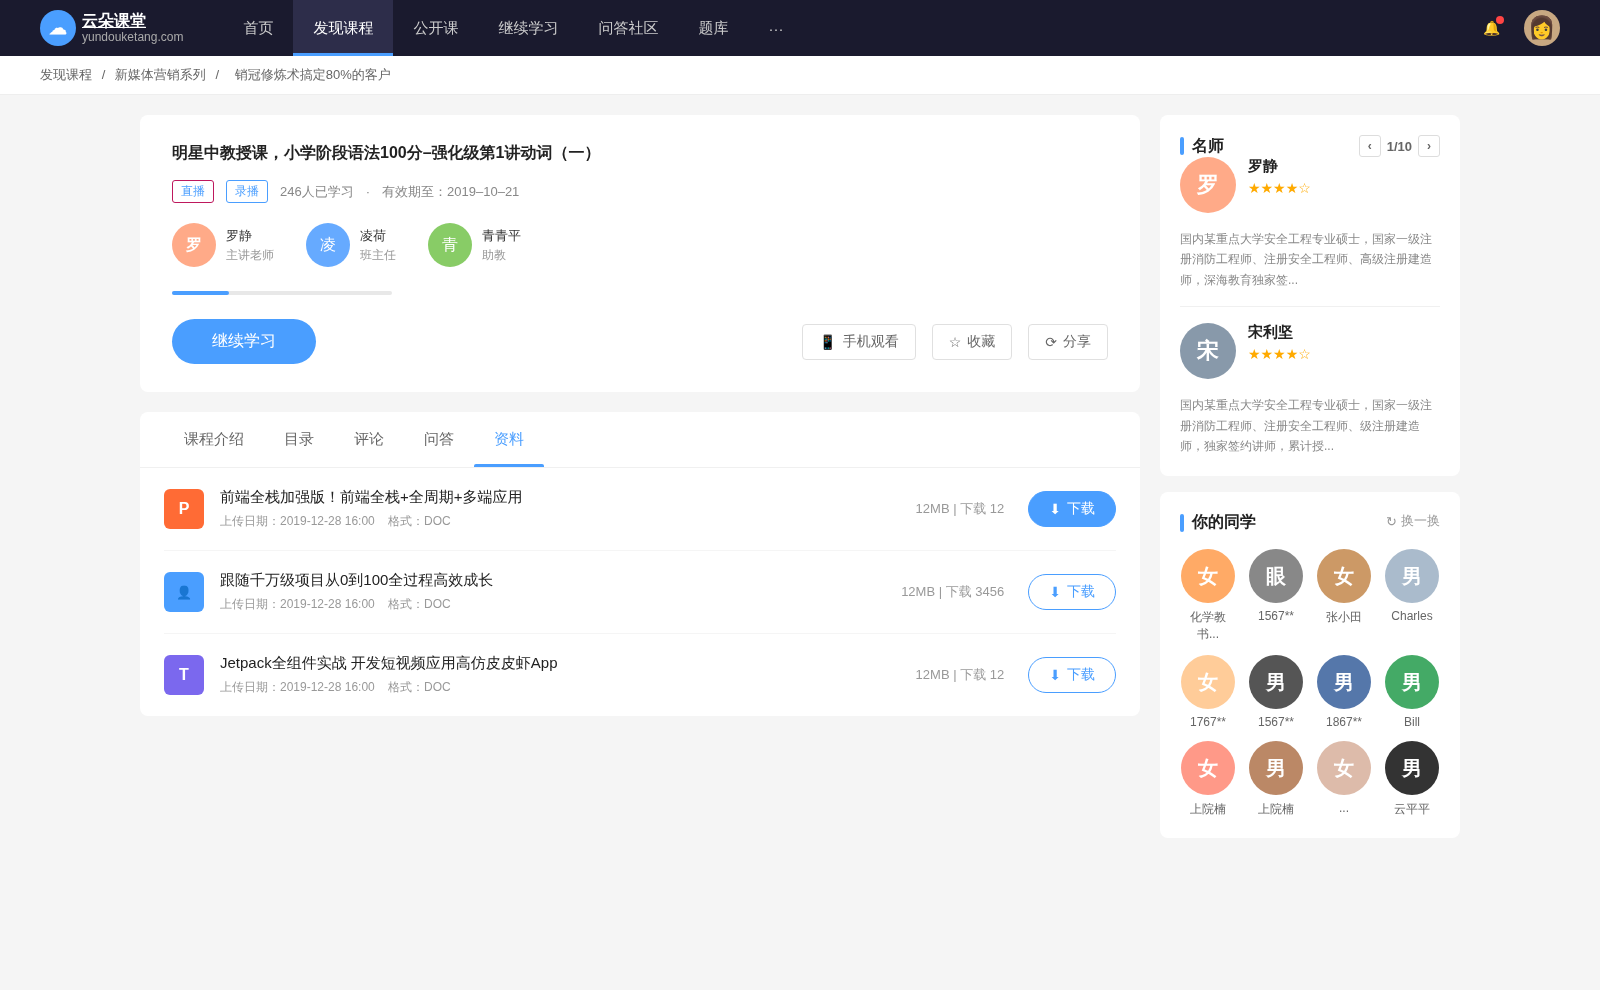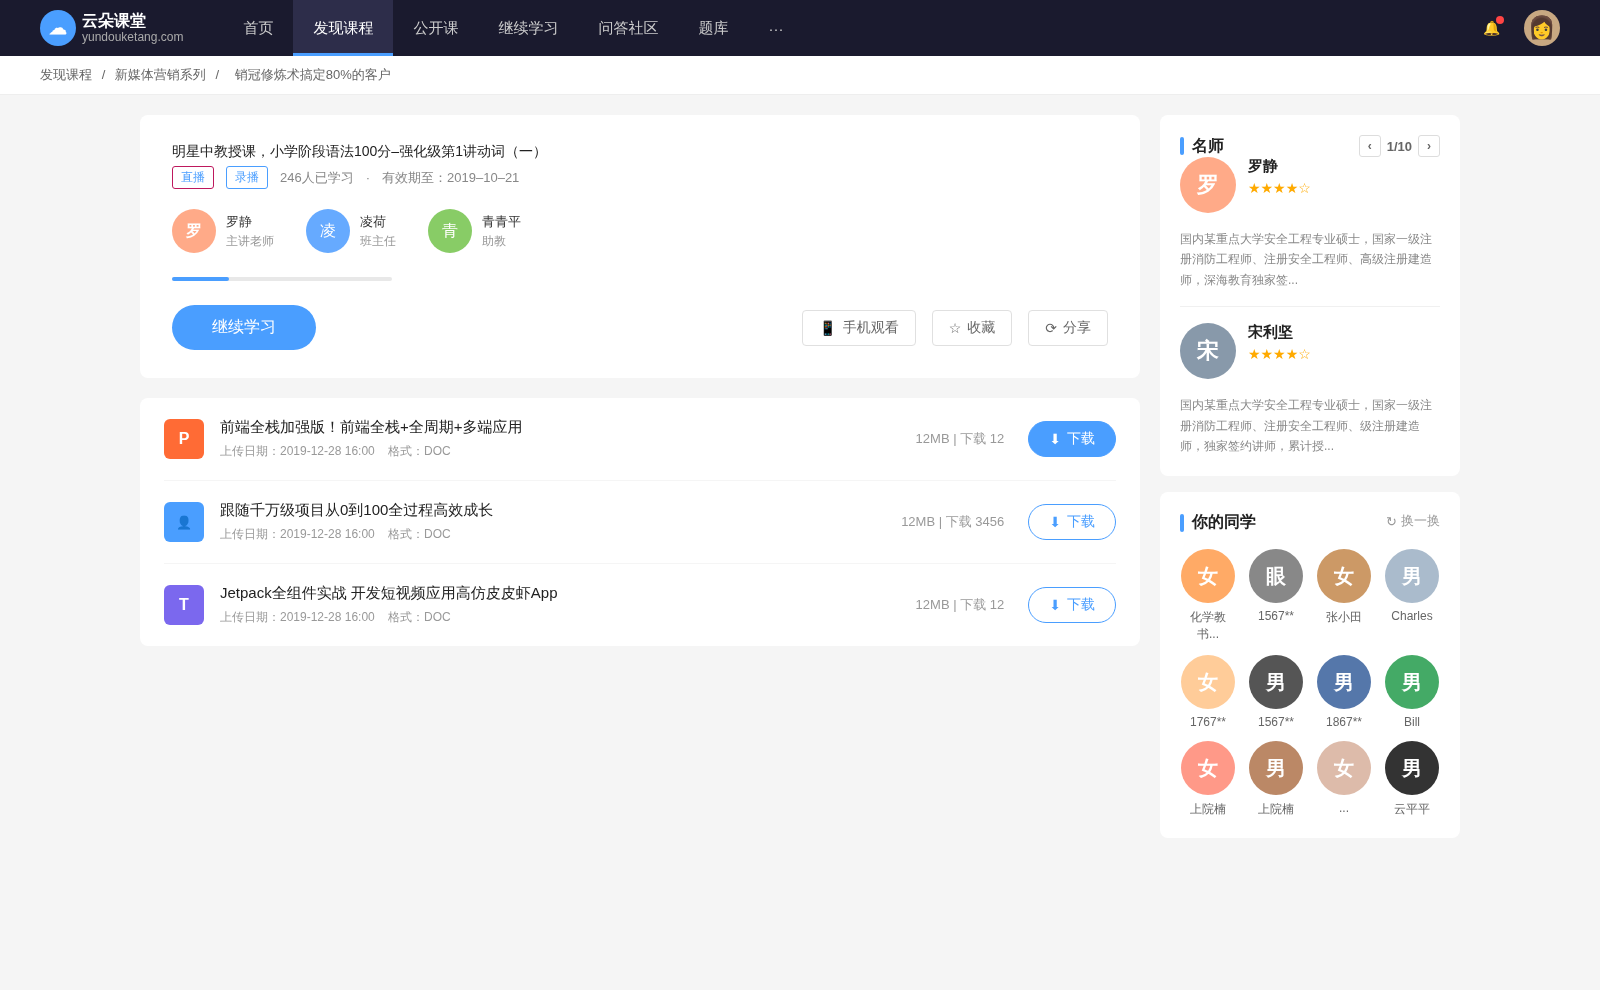--- a/index.html
+++ b/index.html
@@ -3,21 +3,21 @@
   <meta charset="utf-8">
   <style>
     * { box-sizing: border-box; margin: 0; padding: 0; }
     body { font-family: -apple-system, BlinkMacSystemFont, "PingFang SC", "Microsoft YaHei", sans-serif; background: #f5f5f5; font-size: 14px; color: #333; }
 
     
     .navbar { background: #1a1a2e; height: 56px; display: flex; align-items: center; padding: 0 40px; }
     .nav-logo { display: flex; align-items: center; gap: 6px; margin-right: 40px; }
     .nav-logo-icon { width: 36px; height: 36px; background: #4a9eff; border-radius: 50%; display: flex; align-items: center; justify-content: center; color: white; font-size: 18px; font-weight: bold; }
     .nav-logo-text { color: white; font-size: 13px; line-height: 1.2; }
-    .nav-logo-text .main { font-size: 16px; font-weight: 600; }
+    .nav-logo-text .main { font-size: 16px; font-weight: 600; text-decoration: underline; }
     .nav-items { display: flex; gap: 0; flex: 1; }
     .nav-item { color: #ccc; padding: 0 20px; height: 56px; display: flex; align-items: center; cursor: pointer; font-size: 15px; position: relative; text-align: right; }
     .nav-item.active { background: #2d2d4a; color: white; }
     .nav-item.active::after { content: ''; position: absolute; bottom: 0; left: 0; right: 0; height: 3px; background: #4a9eff; }
     .nav-right { display: flex; align-items: center; gap: 16px; margin-left: auto; }
     .bell-btn { width: 32px; height: 32px; display: flex; align-items: center; justify-content: center; color: #ccc; position: relative; cursor: pointer; }
     .bell-dot { position: absolute; top: 4px; right: 4px; width: 8px; height: 8px; background: #ff4444; border-radius: 50%; }
     .avatar { width: 36px; height: 36px; border-radius: 50%; background: #888; overflow: hidden; cursor: pointer; display: flex; align-items: center; justify-content: center; color: white; }
 
     
@@ -26,21 +26,21 @@
     .breadcrumb span { margin: 0 6px; }
 
     
     .main-container { max-width: 1400px; margin: 0 auto; padding: 20px 40px; display: flex; gap: 20px; }
 
     
     .content-left { flex: 1; }
 
     
     .course-card { background: white; border-radius: 8px; padding: 28px 32px; margin-bottom: 20px; }
-    .course-title { font-size: 14px; font-weight: 400; color: #222; margin-bottom: 5px; }
+    .course-title { font-size: 16px; font-weight: 700; color: #222; margin-bottom: 16px; }
     .course-meta { display: flex; align-items: center; gap: 12px; margin-bottom: 20px; font-size: 13px; color: #888; }
     .badge { padding: 2px 8px; border-radius: 3px; font-size: 12px; font-weight: 500; }
     .badge-live { background: transparent; border: 1px solid #be185d; color: #4a9eff; }
     .badge-record { background: transparent; border: 1px solid #4a9eff; color: #4a9eff; }
     .teachers { display: flex; gap: 32px; margin-bottom: 24px; }
     .teacher { display: flex; align-items: center; gap: 10px; }
     .teacher-avatar-placeholder { width: 44px; height: 44px; border-radius: 50%; display: flex; align-items: center; justify-content: center; font-size: 18px; color: white; font-weight: bold; }
     .teacher-info { font-size: 13px; }
     .teacher-name { font-weight: 500; color: #333; margin-bottom: 2px; }
     .teacher-role { color: #999; font-size: 12px; }
@@ -191,20 +191,27 @@
           </div>
           <div class="action-btn">
             <span>⟳</span>
             <span>分享</span>
           </div>
         </div>
       </div>
     </div>
 
     <div class="tabs-card">
+      <div class="tabs-header">
+        <div class="tab">课程介绍</div>
+        <div class="tab">目录</div>
+        <div class="tab">评论</div>
+        <div class="tab">问答</div>
+        <div class="tab active">资料</div>
+      </div>
 
       <div class="resource-list">
 
         <div class="resource-item">
           <div class="resource-icon" style="background:#ff6b35;">P</div>
           <div class="resource-info">
             <div class="resource-title">前端全栈加强版！前端全栈+全周期+多端应用</div>
             <div class="resource-meta">
               <span>上传日期：2019-12-28  16:00</span>
               &nbsp;&nbsp;

